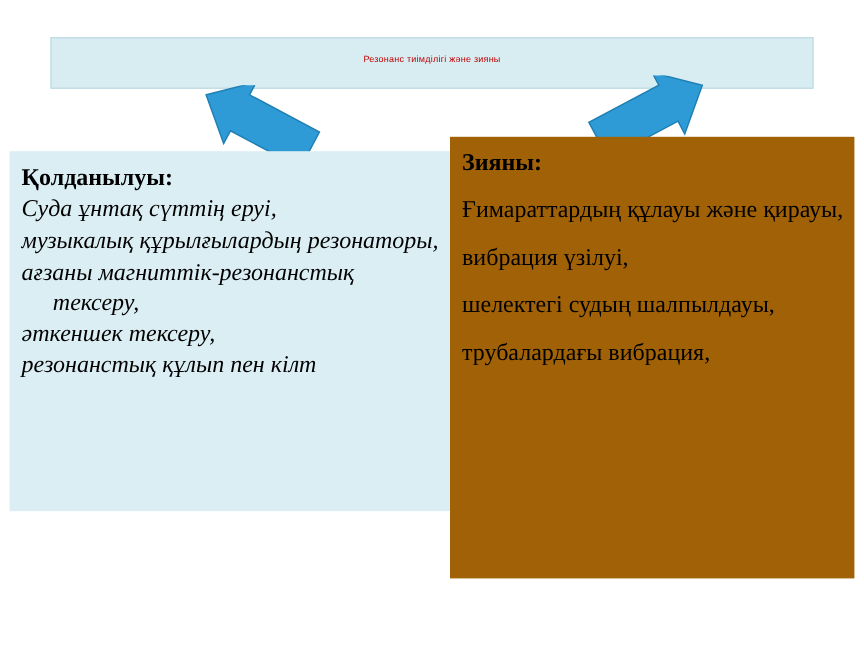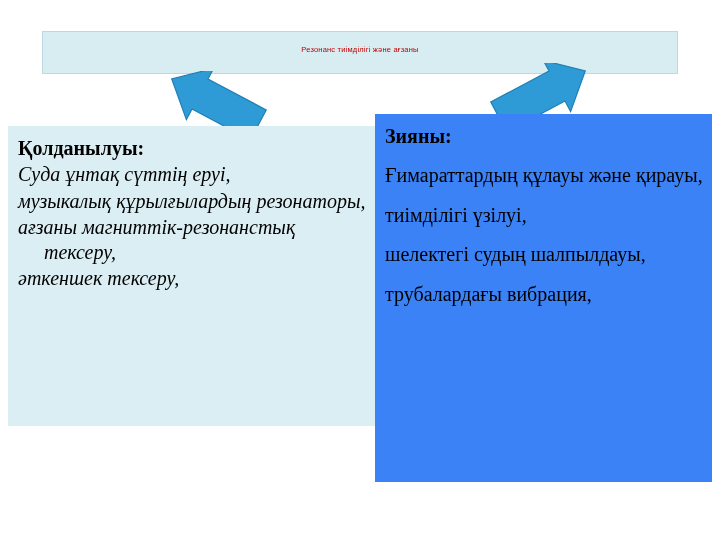--- a/index.html
+++ b/index.html
@@ -54,21 +54,21 @@
     top: 126px;
     width: 367px;
     height: 300px;
     background: #dbeef4;
   }
   .panel-right {
     left: 375px;
     top: 114px;
     width: 337px;
     height: 368px;
-    background: #3b82f6;
+    background: #a16207;
   }
 
   .panel-heading {
     font-size: 20px;
     font-weight: bold;
     color: #000000;
     font-family: "Liberation Serif", serif;
     margin: 0 0 2px 0;
     line-height: 1.22;
   }
@@ -89,21 +89,21 @@
   .panel-right .panel-line {
     padding-left: 26px;
     text-indent: -26px;
     margin-top: 15px;
   }
 </style>
 </head>
 <body>
 
 <div class="title-banner">
-  <div class="title-text">Резонанс тиімділігі және ағзаны</div>
+  <div class="title-text">Резонанс тиімділігі және зияны</div>
 </div>
 
 <svg class="arrow" style="left:160px; top:71px;" width="110" height="62" viewBox="0 0 110 62">
   <path d="M108,4 L108,26 L40,26 L40,8 L4,34 L40,58 L40,40 L108,40 L108,4 Z" transform="rotate(0)" fill="#2e9bd6" stroke="#1f7fb3" stroke-width="1.2" style="display:none"></path>
   <g transform="rotate(28 55 31)">
     <path d="M104,14 L104,48 L38,48 L38,60 L6,31 L38,2 L38,14 Z" fill="#2e9bd6" stroke="#1f7fb3" stroke-width="1.2"></path>
   </g>
 </svg>
 
 <svg class="arrow" style="left:487px; top:63px;" width="110" height="62" viewBox="0 0 110 62">
@@ -111,21 +111,22 @@
     <path d="M6,14 L6,48 L72,48 L72,60 L104,31 L72,2 L72,14 Z" fill="#2e9bd6" stroke="#1f7fb3" stroke-width="1.2"></path>
   </g>
 </svg>
 
 <div class="panel panel-left">
   <div class="panel-heading">Қолданылуы:</div>
   <div class="panel-line">Суда ұнтақ сүттің еруі,</div>
   <div class="panel-line">музыкалық құрылғылардың резонаторы,</div>
   <div class="panel-line">ағзаны магниттік-резонанстық тексеру,</div>
   <div class="panel-line"> әткеншек тексеру,</div>
+  <div class="panel-line">резонанстық құлып пен кілт</div>
 </div>
 
 <div class="panel panel-right">
   <div class="panel-heading">Зияны:</div>
   <div class="panel-line">Ғимараттардың құлауы және қирауы,</div>
-  <div class="panel-line">тиімділігі үзілуі,</div>
+  <div class="panel-line">вибрация үзілуі,</div>
   <div class="panel-line">шелектегі судың шалпылдауы,</div>
   <div class="panel-line">трубалардағы вибрация,</div>
 </div>
 
 </body></html>

